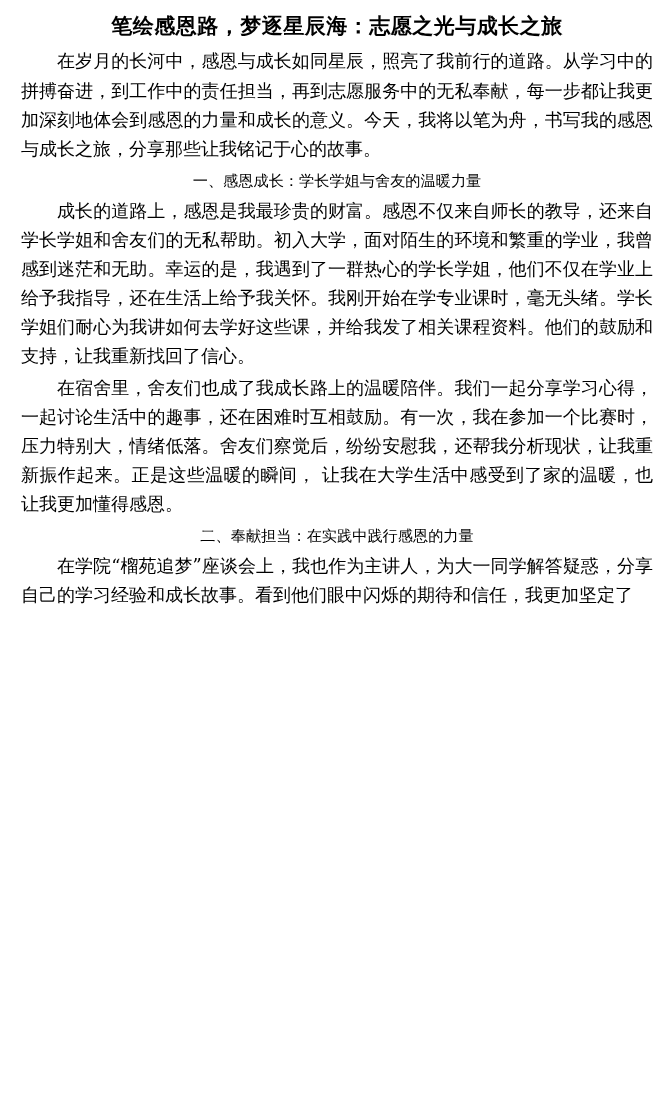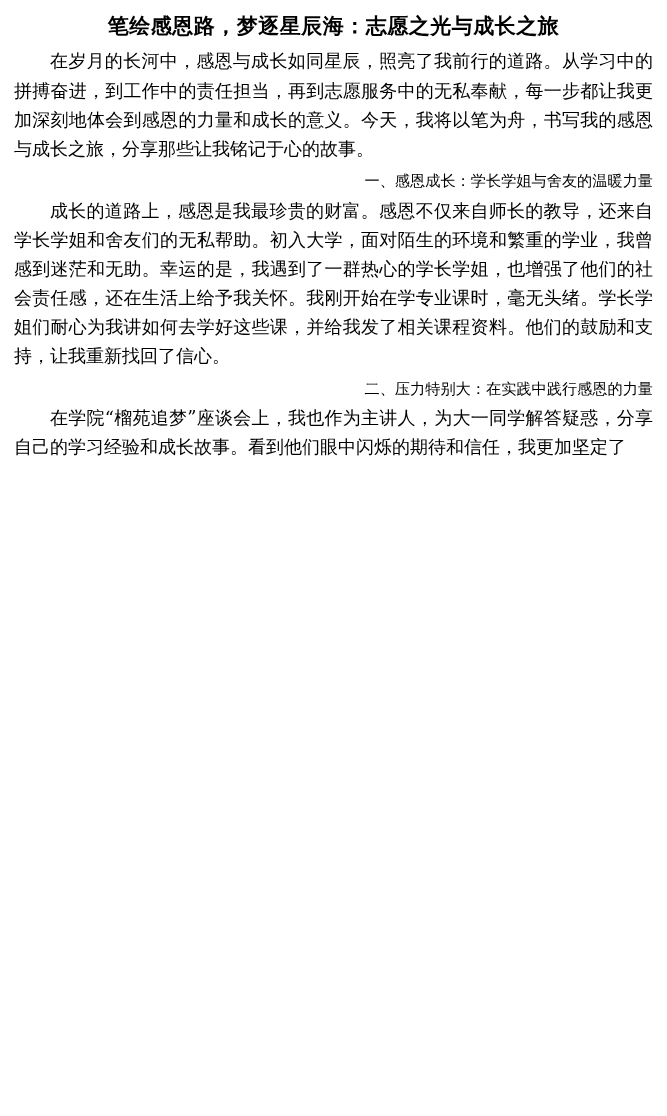--- a/index.html
+++ b/index.html
@@ -11,21 +11,21 @@
     width: 667px;
     height: 1116px;
     font-family: "DejaVu Serif", "Liberation Serif", serif;
     color: #000000;
     overflow: hidden;
   }
   .page {
     width: 667px;
     height: 1116px;
     box-sizing: border-box;
-    padding: 10px 14px 0 14px;
+    padding: 10px 14px 0 21px;
   }
   .doc-title {
     font-size: 21px;
     font-weight: bold;
     text-align: center;
     line-height: 1.35;
     margin: 2px 0 6px 0;
     letter-spacing: 0.5px;
   }
   .para {
@@ -34,34 +34,35 @@
     text-align: justify;
     text-justify: inter-ideograph;
     margin: 0 0 2px 0;
     text-indent: 2em;
   }
   .heading {
     font-size: 15.2px;
     line-height: 1.62;
     margin: 6px 0 2px 0;
     text-indent: 0;
-    text-align: right;
+    text-align: center;
   }
 </style>
 </head>
 <body>
 
 <div class="page">
   <div class="doc-title">笔绘感恩路，梦逐星辰海：志愿之光与成长之旅</div>
 
   <p class="para">在岁月的长河中，感恩与成长如同星辰，照亮了我前行的道路。从学习中的拼搏奋进，到工作中的责任担当，再到志愿服务中的无私奉献，每一步都让我更加深刻地体会到感恩的力量和成长的意义。今天，我将以笔为舟，书写我的感恩与成长之旅，分享那些让我铭记于心的故事。</p>
 
   <p class="heading">一、感恩成长：学长学姐与舍友的温暖力量</p>
 
-  <p class="para">成长的道路上，感恩是我最珍贵的财富。感恩不仅来自师长的教导，还来自学长学姐和舍友们的无私帮助。初入大学，面对陌生的环境和繁重的学业，我曾感到迷茫和无助。幸运的是，我遇到了一群热心的学长学姐，也增强了他们的社会责任感，还在生活上给予我关怀。我刚开始在学专业课时，毫无头绪。学长学姐们耐心为我讲如何去学好这些课，并给我发了相关课程资料。他们的鼓励和支持，让我重新找回了信心。</p>
+  <p class="para">成长的道路上，感恩是我最珍贵的财富。感恩不仅来自师长的教导，还来自学长学姐和舍友们的无私帮助。初入大学，面对陌生的环境和繁重的学业，我曾感到迷茫和无助。幸运的是，我遇到了一群热心的学长学姐，他们不仅在学业上给予我指导，还在生活上给予我关怀。我刚开始在学专业课时，毫无头绪。学长学姐们耐心为我讲如何去学好这些课，并给我发了相关课程资料。他们的鼓励和支持，让我重新找回了信心。</p>
+
+  <p class="para">在宿舍里，舍友们也成了我成长路上的温暖陪伴。我们一起分享学习心得，一起讨论生活中的趣事，还在困难时互相鼓励。有一次，我在参加一个比赛时，压力特别大，情绪低落。舍友们察觉后，纷纷安慰我，还帮我分析现状，让我重新振作起来。正是这些温暖的瞬间， 让我在大学生活中感受到了家的温暖，也让我更加懂得感恩。</p>
 
 
-
-  <p class="heading">二、压力特别大：在实践中践行感恩的力量</p>
+  <p class="heading">二、奉献担当：在实践中践行感恩的力量</p>
 
 
   <p class="para">在学院“榴苑追梦”座谈会上，我也作为主讲人，为大一同学解答疑惑，分享自己的学习经验和成长故事。看到他们眼中闪烁的期待和信任，我更加坚定了</p>
 </div>
 
 </body></html>

